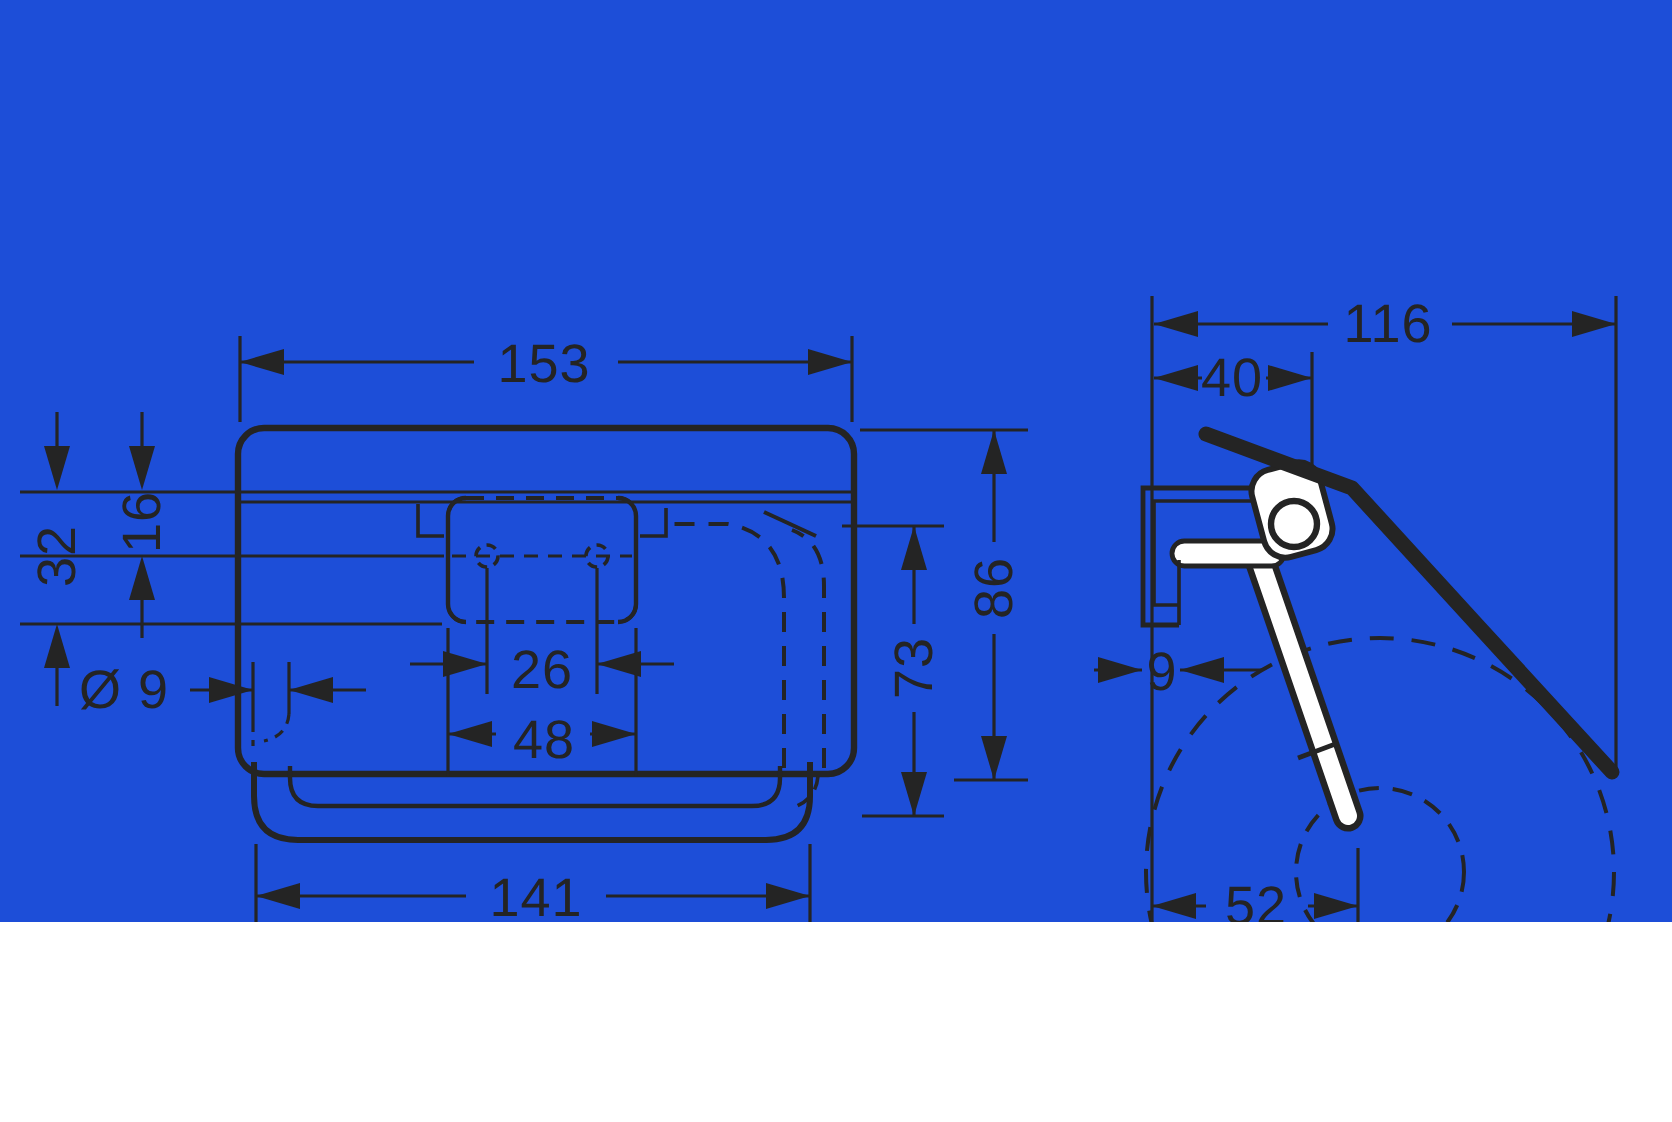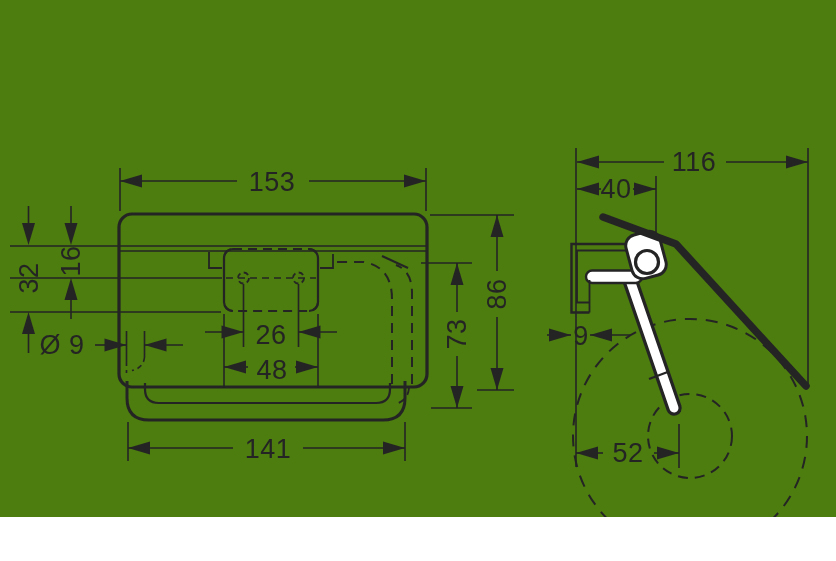--- a/index.html
+++ b/index.html
@@ -1,16 +1,16 @@
 <!DOCTYPE html>
 <html><head>
 <meta charset="utf-8">
 <style>
   html,body{margin:0;padding:0;background:#ffffff;}
-  .stage{position:relative;width:836px;height:517px;background:#4d7c0f;overflow:hidden;
+  .stage{position:relative;width:836px;height:461px;background:#1d4ed8;overflow:hidden;
          font-family:"Liberation Sans", sans-serif;}
   svg{display:block}
   svg text{font-family:"Liberation Sans", sans-serif;font-size:27px;fill:#242424;letter-spacing:.5px;}
 </style>
 </head>
 <body>
 
 <div class="stage">
 <svg width="836" height="561" viewBox="0 0 836 561">
   <g stroke="#242424" fill="none" stroke-linecap="butt">

